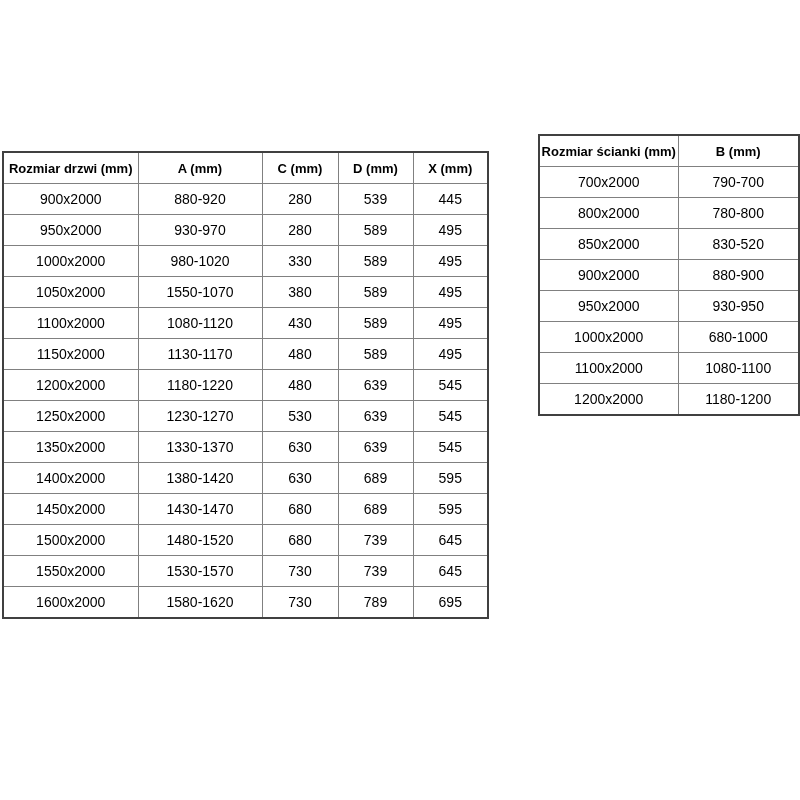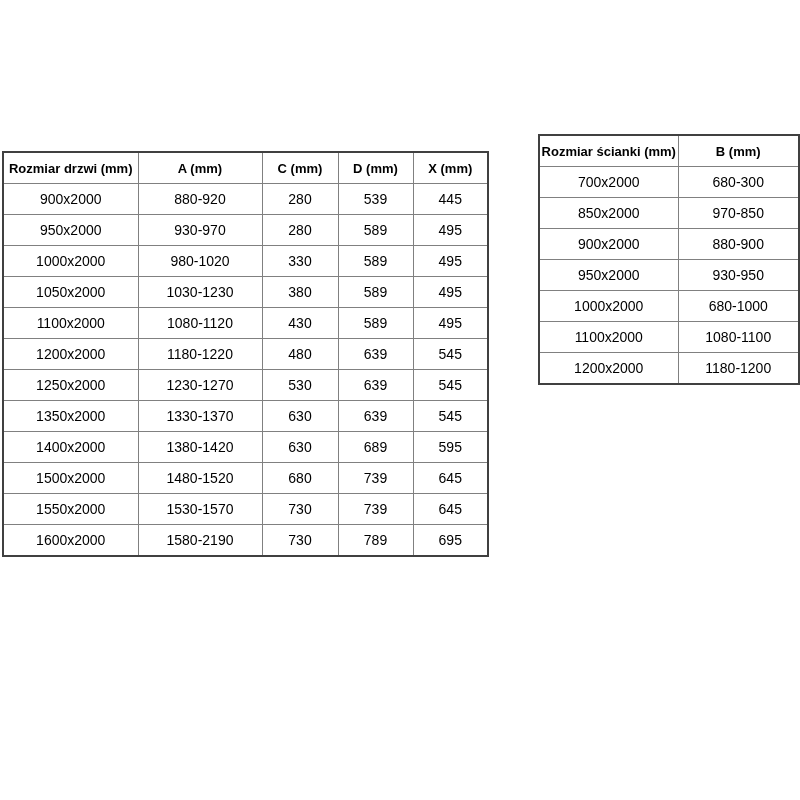--- a/index.html
+++ b/index.html
@@ -94,29 +94,36 @@
         </tr>
         <tr>
           <td>1000x2000</td>
           <td>980-1020</td>
           <td>330</td>
           <td>589</td>
           <td>495</td>
         </tr>
         <tr>
           <td>1050x2000</td>
-          <td>1030-1230</td>
+          <td>1550-1070</td>
           <td>380</td>
           <td>589</td>
           <td>495</td>
         </tr>
         <tr>
           <td>1100x2000</td>
           <td>1080-1120</td>
           <td>430</td>
+          <td>589</td>
+          <td>495</td>
+        </tr>
+        <tr>
+          <td>1150x2000</td>
+          <td>1130-1170</td>
+          <td>480</td>
           <td>589</td>
           <td>495</td>
         </tr>
         <tr>
           <td>1200x2000</td>
           <td>1180-1220</td>
           <td>480</td>
           <td>639</td>
           <td>545</td>
         </tr>
@@ -135,36 +142,43 @@
           <td>545</td>
         </tr>
         <tr>
           <td>1400x2000</td>
           <td>1380-1420</td>
           <td>630</td>
           <td>689</td>
           <td>595</td>
         </tr>
         <tr>
+          <td>1450x2000</td>
+          <td>1430-1470</td>
+          <td>680</td>
+          <td>689</td>
+          <td>595</td>
+        </tr>
+        <tr>
           <td>1500x2000</td>
           <td>1480-1520</td>
           <td>680</td>
           <td>739</td>
           <td>645</td>
         </tr>
         <tr>
           <td>1550x2000</td>
           <td>1530-1570</td>
           <td>730</td>
           <td>739</td>
           <td>645</td>
         </tr>
         <tr>
           <td>1600x2000</td>
-          <td>1580-2190</td>
+          <td>1580-1620</td>
           <td>730</td>
           <td>789</td>
           <td>695</td>
         </tr>
       </tbody>
   </table>
 
   <table class="spec-table" id="wall-table">
     <colgroup>
         <col>
@@ -172,25 +186,29 @@
       </colgroup>
     <thead>
         <tr>
           <th>Rozmiar ścianki (mm)</th>
           <th>B (mm)</th>
         </tr>
       </thead>
     <tbody>
         <tr>
           <td>700x2000</td>
-          <td>680-300</td>
+          <td>790-700</td>
+        </tr>
+        <tr>
+          <td>800x2000</td>
+          <td>780-800</td>
         </tr>
         <tr>
           <td>850x2000</td>
-          <td>970-850</td>
+          <td>830-520</td>
         </tr>
         <tr>
           <td>900x2000</td>
           <td>880-900</td>
         </tr>
         <tr>
           <td>950x2000</td>
           <td>930-950</td>
         </tr>
         <tr>

